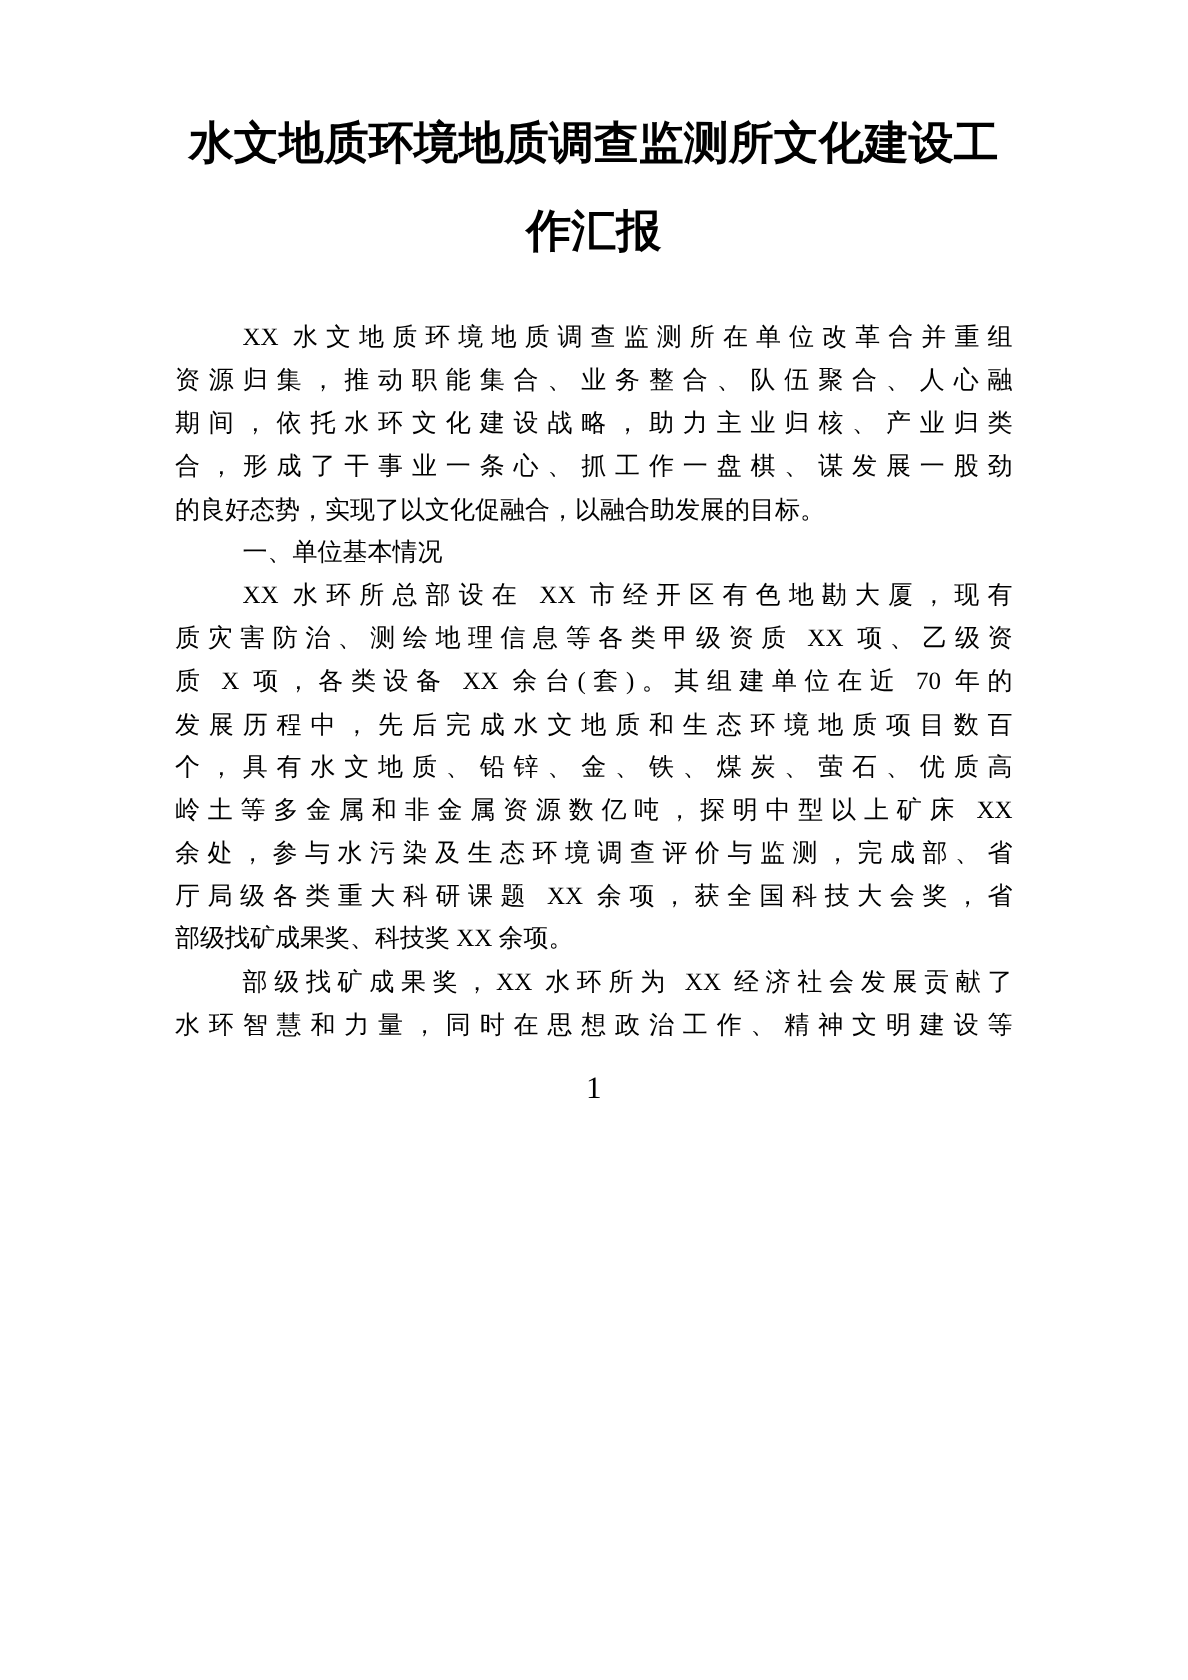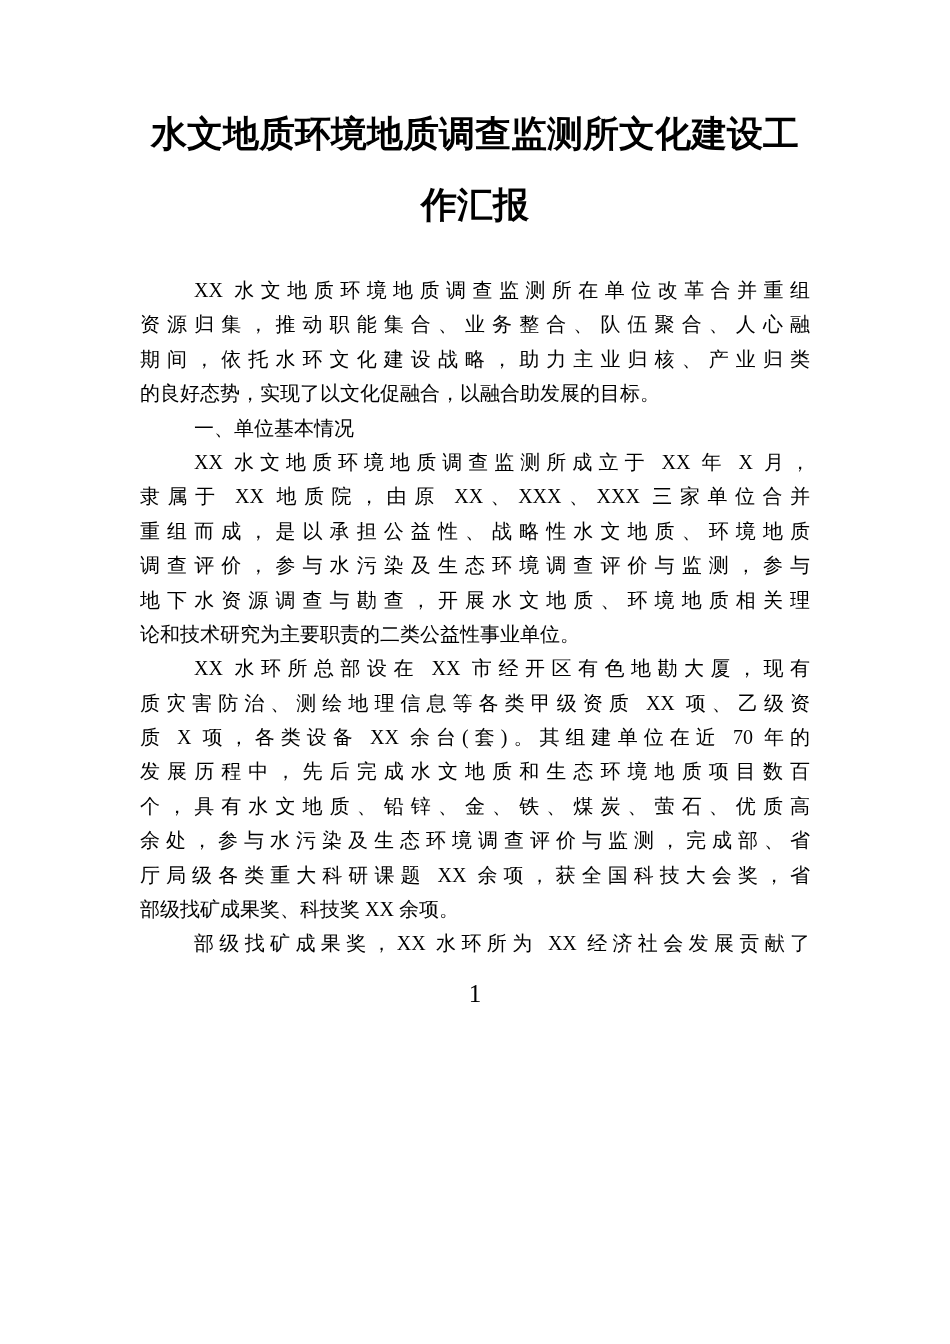--- a/index.html
+++ b/index.html
@@ -11,21 +11,21 @@
     position: relative;
     width: 950px;
     height: 1344px;
     background: #ffffff;
     color: #000000;
     overflow: hidden;
     box-sizing: border-box;
   }
   .doc-title {
     margin: 0;
-    padding-top: 98px;
+    padding-top: 78px;
     text-align: center;
     font-family: "Liberation Sans", sans-serif;
     font-weight: 700;
     font-size: 36px;
     line-height: 71px;
     color: #000000;
   }
   .title-line {
     display: block;
   }
@@ -73,48 +73,43 @@
     <span class="title-line">水文地质环境地质调查监测所文化建设工</span>
     <span class="title-line">作汇报</span>
   </h1>
 
   <div class="doc-body">
 
     <p class="para">
       <span class="ln fi">XX 水文地质环境地质调查监测所在单位改革合并重组</span>
       <span class="ln">资源归集，推动职能集合、业务整合、队伍聚合、人心融</span>
       <span class="ln">期间，依托水环文化建设战略，助力主业归核、产业归类</span>
+      <span class="ln">合，形成了干事业一条心、抓工作一盘棋、谋发展一股劲</span>
       <span class="ln la">的良好态势，实现了以文化促融合，以融合助发展的目标。</span>
     </p>
 
     <p class="para">
       <span class="ln fi la">一、单位基本情况</span>
     </p>
 
-    <p class="para">
-      <span class="ln fi">XX 水文地质环境地质调查监测所成立于 XX 年 X 月，</span>
-      <span class="ln">隶属于 XX 地质院，由原 XX、XXX、XXX 三家单位合并</span>
-      <span class="ln">重组而成，是以承担公益性、战略性水文地质、环境地质</span>
-      <span class="ln">调查评价，参与水污染及生态环境调查评价与监测，参与</span>
-      <span class="ln">地下水资源调查与勘查，开展水文地质、环境地质相关理</span>
-      <span class="ln la">论和技术研究为主要职责的二类公益性事业单位。</span>
-    </p>
 
     <p class="para">
       <span class="ln fi">XX 水环所总部设在 XX 市经开区有色地勘大厦，现有</span>
       <span class="ln">质灾害防治、测绘地理信息等各类甲级资质 XX 项、乙级资</span>
       <span class="ln">质 X 项，各类设备 XX 余台(套)。其组建单位在近 70 年的</span>
       <span class="ln">发展历程中，先后完成水文地质和生态环境地质项目数百</span>
       <span class="ln">个，具有水文地质、铅锌、金、铁、煤炭、萤石、优质高</span>
+      <span class="ln">岭土等多金属和非金属资源数亿吨，探明中型以上矿床 XX</span>
       <span class="ln">余处，参与水污染及生态环境调查评价与监测，完成部、省</span>
       <span class="ln">厅局级各类重大科研课题 XX 余项，获全国科技大会奖，省</span>
       <span class="ln la">部级找矿成果奖、科技奖 XX 余项。</span>
     </p>
 
     <p class="para">
       <span class="ln fi">部级找矿成果奖，XX 水环所为 XX 经济社会发展贡献了</span>
+      <span class="ln">水环智慧和力量，同时在思想政治工作、精神文明建设等</span>
     </p>
 
   </div>
 
   <div class="page-number">1</div>
 
 </div>
 
 </body></html>

